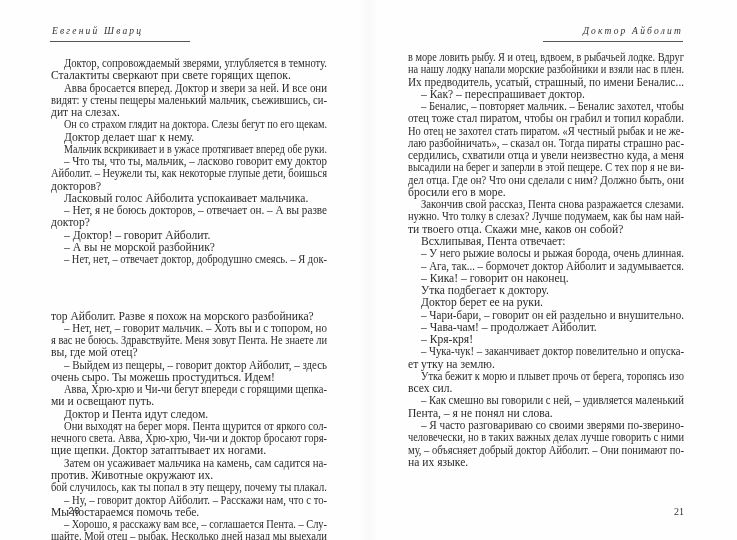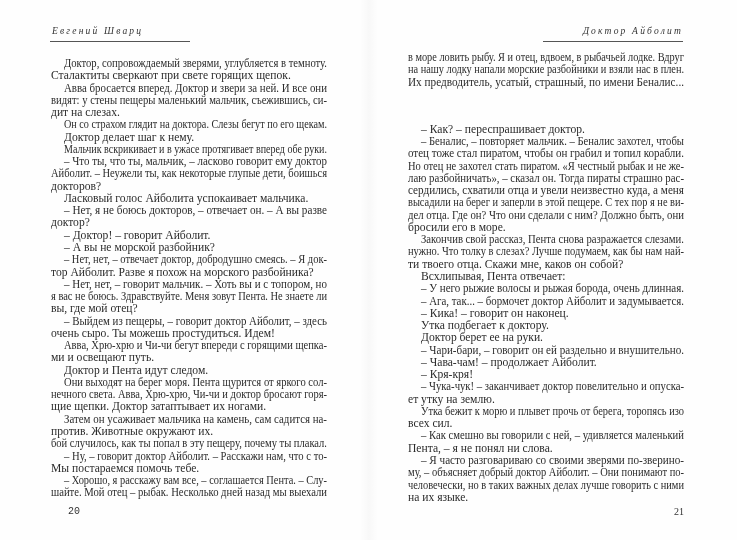--- a/index.html
+++ b/index.html
@@ -71,21 +71,21 @@
         <span class="line indent last" style="white-space: nowrap; display: block;"><span style="display: inline-block; transform-origin: left center; transform: scaleX(0.864732);">Мальчик вскрикивает и в ужасе протягивает вперед обе руки.</span></span>
         <span class="line indent" style="white-space: nowrap; display: block;"><span style="display: inline-block; transform-origin: left center; transform: scaleX(0.943551);">– Что ты, что ты, мальчик, – ласково говорит ему доктор</span></span>
         <span class="line" style="white-space: nowrap; display: block;"><span style="display: inline-block; transform-origin: left center; transform: scaleX(0.907195);">Айболит. – Неужели ты, как некоторые глупые дети, боишься</span></span>
         <span class="line last" style="white-space: nowrap; display: block;"><span>докторов?</span></span>
         <span class="line indent last" style="white-space: nowrap; display: block;"><span>Ласковый голос Айболита успокаивает мальчика.</span></span>
         <span class="line indent" style="white-space: nowrap; display: block;"><span style="display: inline-block; transform-origin: left center; transform: scaleX(0.963756);">– Нет, я не боюсь докторов, – отвечает он. – А вы разве</span></span>
         <span class="line last" style="white-space: nowrap; display: block;"><span>доктор?</span></span>
         <span class="line indent last" style="white-space: nowrap; display: block;"><span>– Доктор! – говорит Айболит.</span></span>
         <span class="line indent last" style="white-space: nowrap; display: block;"><span>– А вы не морской разбойник?</span></span>
         <span class="line indent" style="white-space: nowrap; display: block;"><span style="display: inline-block; transform-origin: left center; transform: scaleX(0.904168);">– Нет, нет, – отвечает доктор, добродушно смеясь. – Я док-</span></span>
-        <span class="line last" style="white-space: nowrap; display: block;"><span>тор Айболит. Разве я похож на морского разбойника?</span></span>
+        <span class="line last" style="white-space: nowrap; display: block; margin-top: 44px;"><span>тор Айболит. Разве я похож на морского разбойника?</span></span>
         <span class="line indent" style="white-space: nowrap; display: block;"><span style="display: inline-block; transform-origin: left center; transform: scaleX(0.947428);">– Нет, нет, – говорит мальчик. – Хоть вы и с топором, но</span></span>
         <span class="line" style="white-space: nowrap; display: block;"><span style="display: inline-block; transform-origin: left center; transform: scaleX(0.901961);">я вас не боюсь. Здравствуйте. Меня зовут Пента. Не знаете ли</span></span>
         <span class="line last" style="white-space: nowrap; display: block;"><span>вы, где мой отец?</span></span>
         <span class="line indent" style="white-space: nowrap; display: block;"><span style="display: inline-block; transform-origin: left center; transform: scaleX(0.939863);">– Выйдем из пещеры, – говорит доктор Айболит, – здесь</span></span>
         <span class="line last" style="white-space: nowrap; display: block;"><span>очень сыро. Ты можешь простудиться. Идем!</span></span>
         <span class="line indent" style="white-space: nowrap; display: block;"><span style="display: inline-block; transform-origin: left center; transform: scaleX(0.908855);">Авва, Хрю-хрю и Чи-чи бегут впереди с горящими щепка-</span></span>
         <span class="line last" style="white-space: nowrap; display: block;"><span>ми и освещают путь.</span></span>
         <span class="line indent last" style="white-space: nowrap; display: block;"><span>Доктор и Пента идут следом.</span></span>
         <span class="line indent" style="white-space: nowrap; display: block;"><span style="display: inline-block; transform-origin: left center; transform: scaleX(0.912501);">Они выходят на берег моря. Пента щурится от яркого сол-</span></span>
         <span class="line" style="white-space: nowrap; display: block;"><span style="display: inline-block; transform-origin: left center; transform: scaleX(0.90515);">нечного света. Авва, Хрю-хрю, Чи-чи и доктор бросают горя-</span></span>
@@ -101,21 +101,21 @@
     <div class="page-number">20</div>
   </div>
 
   <div class="page right">
     <div class="running-head">Доктор Айболит</div>
     <div class="rule"></div>
     <div class="text-block" id="right-text">
         <span class="line" style="white-space: nowrap; display: block;"><span style="display: inline-block; transform-origin: left center; transform: scaleX(0.888844);">в море ловить рыбу. Я и отец, вдвоем, в рыбачьей лодке. Вдруг</span></span>
         <span class="line" style="white-space: nowrap; display: block;"><span style="display: inline-block; transform-origin: left center; transform: scaleX(0.890367);">на нашу лодку напали морские разбойники и взяли нас в плен.</span></span>
         <span class="line last" style="white-space: nowrap; display: block;"><span style="display: inline-block; transform-origin: left center; transform: scaleX(0.968421);">Их предводитель, усатый, страшный, по имени Беналис...</span></span>
-        <span class="line indent last" style="white-space: nowrap; display: block; margin-top: 35px;"><span>– Как? – переспрашивает доктор.</span></span>
+        <span class="line indent last" style="white-space: nowrap; display: block;"><span>– Как? – переспрашивает доктор.</span></span>
         <span class="line indent" style="white-space: nowrap; display: block;"><span style="display: inline-block; transform-origin: left center; transform: scaleX(0.917575);">– Беналис, – повторяет мальчик. – Беналис захотел, чтобы</span></span>
         <span class="line" style="white-space: nowrap; display: block;"><span style="display: inline-block; transform-origin: left center; transform: scaleX(0.951878);">отец тоже стал пиратом, чтобы он грабил и топил корабли.</span></span>
         <span class="line" style="white-space: nowrap; display: block;"><span style="display: inline-block; transform-origin: left center; transform: scaleX(0.903714);">Но отец не захотел стать пиратом. «Я честный рыбак и не же-</span></span>
         <span class="line" style="white-space: nowrap; display: block;"><span style="display: inline-block; transform-origin: left center; transform: scaleX(0.933319);">лаю разбойничать», – сказал он. Тогда пираты страшно рас-</span></span>
         <span class="line" style="white-space: nowrap; display: block;"><span style="display: inline-block; transform-origin: left center; transform: scaleX(0.963824);">сердились, схватили отца и увели неизвестно куда, а меня</span></span>
         <span class="line" style="white-space: nowrap; display: block;"><span style="display: inline-block; transform-origin: left center; transform: scaleX(0.894878);">высадили на берег и заперли в этой пещере. С тех пор я не ви-</span></span>
         <span class="line" style="white-space: nowrap; display: block;"><span style="display: inline-block; transform-origin: left center; transform: scaleX(0.926466);">дел отца. Где он? Что они сделали с ним? Должно быть, они</span></span>
         <span class="line last" style="white-space: nowrap; display: block;"><span>бросили его в море.</span></span>
         <span class="line indent last" style="white-space: nowrap; display: block;"><span style="display: inline-block; transform-origin: left center; transform: scaleX(0.921847);">Закончив свой рассказ, Пента снова разражается слезами.</span></span>
         <span class="line" style="white-space: nowrap; display: block;"><span style="display: inline-block; transform-origin: left center; transform: scaleX(0.901179);">нужно. Что толку в слезах? Лучше подумаем, как бы нам най-</span></span>
@@ -129,19 +129,19 @@
         <span class="line indent last" style="white-space: nowrap; display: block;"><span style="display: inline-block; transform-origin: left center; transform: scaleX(0.954357);">– Чари-бари, – говорит он ей раздельно и внушительно.</span></span>
         <span class="line indent last" style="white-space: nowrap; display: block;"><span>– Чава-чам! – продолжает Айболит.</span></span>
         <span class="line indent last" style="white-space: nowrap; display: block;"><span>– Кря-кря!</span></span>
         <span class="line indent" style="white-space: nowrap; display: block;"><span style="display: inline-block; transform-origin: left center; transform: scaleX(0.9222);">– Чука-чук! – заканчивает доктор повелительно и опуска-</span></span>
         <span class="line last" style="white-space: nowrap; display: block;"><span>ет утку на землю.</span></span>
         <span class="line indent" style="white-space: nowrap; display: block;"><span style="display: inline-block; transform-origin: left center; transform: scaleX(0.898761);">Утка бежит к морю и плывет прочь от берега, торопясь изо</span></span>
         <span class="line last" style="white-space: nowrap; display: block;"><span>всех сил.</span></span>
         <span class="line indent" style="white-space: nowrap; display: block;"><span style="display: inline-block; transform-origin: left center; transform: scaleX(0.918527);">– Как смешно вы говорили с ней, – удивляется маленький</span></span>
         <span class="line last" style="white-space: nowrap; display: block;"><span>Пента, – я не понял ни слова.</span></span>
         <span class="line indent" style="white-space: nowrap; display: block;"><span style="display: inline-block; transform-origin: left center; transform: scaleX(0.960785);">– Я часто разговариваю со своими зверями по-зверино-</span></span>
+        <span class="line" style="white-space: nowrap; display: block;"><span style="display: inline-block; transform-origin: left center; transform: scaleX(0.89624);">человечески, но в таких важных делах лучше говорить с ними</span></span>
         <span class="line" style="white-space: nowrap; display: block;"><span style="display: inline-block; transform-origin: left center; transform: scaleX(0.903483);">му, – объясняет добрый доктор Айболит. – Они понимают по-</span></span>
-        <span class="line" style="white-space: nowrap; display: block;"><span style="display: inline-block; transform-origin: left center; transform: scaleX(0.89624);">человечески, но в таких важных делах лучше говорить с ними</span></span>
         <span class="line last" style="white-space: nowrap; display: block;"><span>на их языке.</span></span>
       </div>
     <div class="page-number">21</div>
   </div>
 </div>
 
 </body></html>

